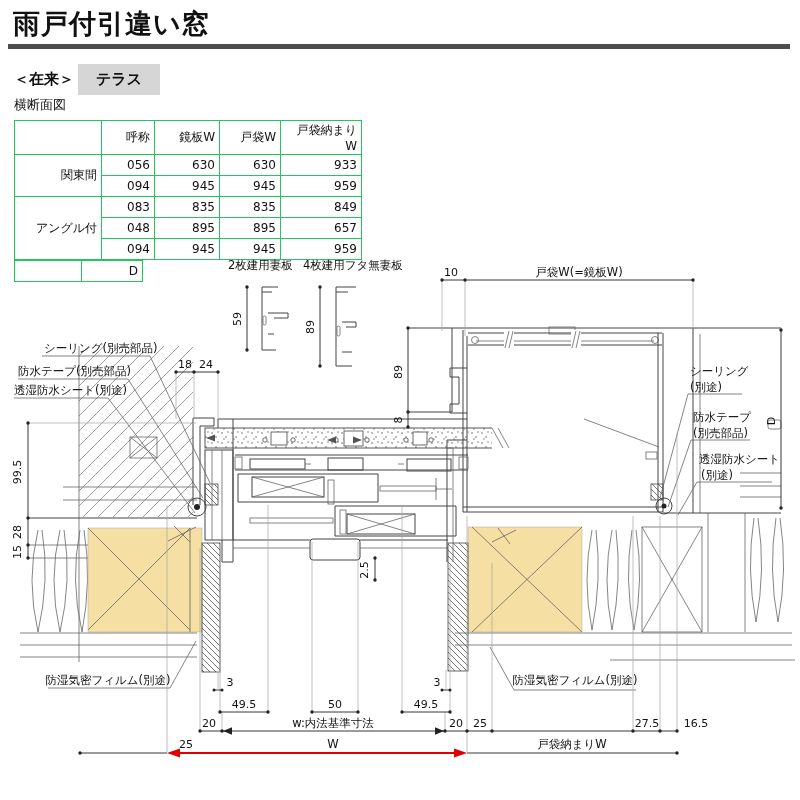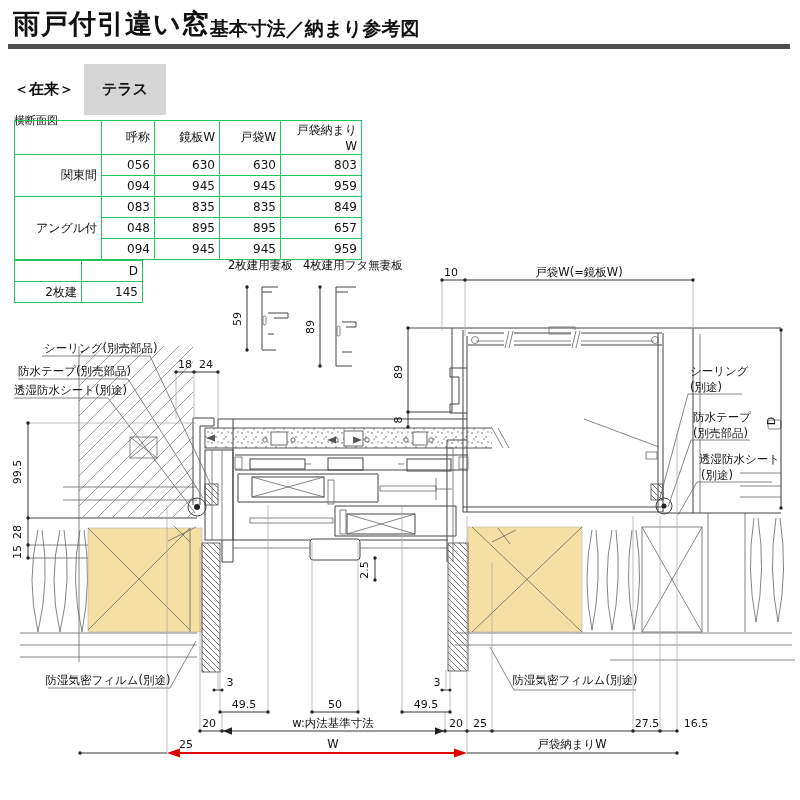--- a/index.html
+++ b/index.html
@@ -1,25 +1,25 @@
 <!DOCTYPE html>
 <html style="--wood: #f6dfa2; --badge: #d6d6d6; --red: #e00000; --rule: #4d4d4d;"><head>
 <meta charset="utf-8">
 <style>
   html,body{margin:0;padding:0;background:#fff;}
   body{width:800px;height:800px;position:relative;font-family:"DejaVu Sans",sans-serif;color:#111;overflow:hidden;}
   .abs{position:absolute;}
   
-  .titlebar{left:13px;top:6px;display:flex;align-items:flex-end;white-space:nowrap;}
+  .titlebar{left:13px;top:6px;display:flex;align-items:center;gap:12px;white-space:nowrap;}
   .title-main{font-size:27px;font-weight:bold;letter-spacing:1px;}
   .title-sub{font-size:19px;font-weight:bold;}
   .rule{left:8px;top:44px;width:782px;height:5px;background:var(--rule,#4d4d4d);}
-  .subheader{left:14px;top:64px;font-size:15px;font-weight:bold;display:flex;align-items:center;gap:10px;white-space:nowrap;}
-  .badge{background:var(--badge,#d6d6d6);font-weight:bold;padding:16px 18px;font-size:15px;}
-  .section-label{left:14px;top:113px;font-size:11px;}
+  .subheader{left:14px;top:64px;font-size:15px;font-weight:bold;display:flex;align-items:center;gap:4px;white-space:nowrap;}
+  .badge{background:var(--badge,#d6d6d6);font-weight:bold;padding:6px 18px;font-size:15px;}
+  .section-label{left:14px;top:96px;font-size:13px;}
   
   table{border-collapse:collapse;font-size:12px;}
   td,th{border:1px solid #22c55e;text-align:right;padding:1px 4px;height:18px;font-weight:normal;}
   .size-table{left:14px;top:120px;}
   .size-table .c0{width:78px;} .size-table .c1{width:44px;} .size-table .c2{width:56px;}
   .size-table .c3{width:52px;} .size-table .c4{width:72px;}
   .depth-table{left:14px;top:260px;}
   .depth-table .c0{width:58px;} .depth-table .c1{width:52px;}
   
   svg{position:absolute;left:0;top:240px;}
@@ -35,21 +35,20 @@
   .whiteer{fill:#fff;stroke:none;}
   .redline{stroke:var(--red,#e00000);stroke-width:2.2;fill:none;}
   .redhead{fill:var(--red,#e00000);}
   .bandarrow{fill:#555;}
 </style>
 </head>
 <body>
 
 <div class="abs titlebar">
   <span class="title-main">雨戸付引違い窓</span>
-  <span class="title-sub">基本寸法／納まり参考図</span>
 </div>
 <div class="abs rule"></div>
 
 <div class="abs subheader">
   <span>＜在来＞</span>
   <span class="badge">テラス</span>
 </div>
 
 <div class="abs section-label">横断面図</div>
 
@@ -60,21 +59,21 @@
     <th class="c1">呼称</th>
     <th class="c2">鏡板W</th>
     <th class="c3">戸袋W</th>
     <th class="c4">戸袋納まりW</th>
   </tr>
   <tr>
     <td rowspan="2">関東間</td>
     <td>056</td>
     <td>630</td>
     <td>630</td>
-    <td>803</td>
+    <td>933</td>
   </tr>
   <tr>
     <td>094</td>
     <td>945</td>
     <td>945</td>
     <td>959</td>
   </tr>
   <tr>
     <td rowspan="3">アングル付</td>
     <td>083</td>
@@ -95,24 +94,20 @@
     <td>959</td>
   </tr>
 </tbody>
   </table>
 
 <table class="abs depth-table">
   <tbody>
       <tr>
     <td class="c0"></td>
     <td class="c1">D</td>
-  </tr>
-  <tr>
-    <td>2枚建</td>
-    <td>145</td>
   </tr>
 </tbody>
   </table>
 
 <svg width="800" height="560" viewBox="0 240 800 560">
   <defs>
     <pattern id="stipple" width="10" height="10" patternUnits="userSpaceOnUse">
       <circle cx="2" cy="3" r="0.8" fill="#666"></circle>
         <circle cx="6" cy="7" r="0.8" fill="#666"></circle>
       <circle cx="8" cy="2" r="0.7" fill="#666"></circle>

